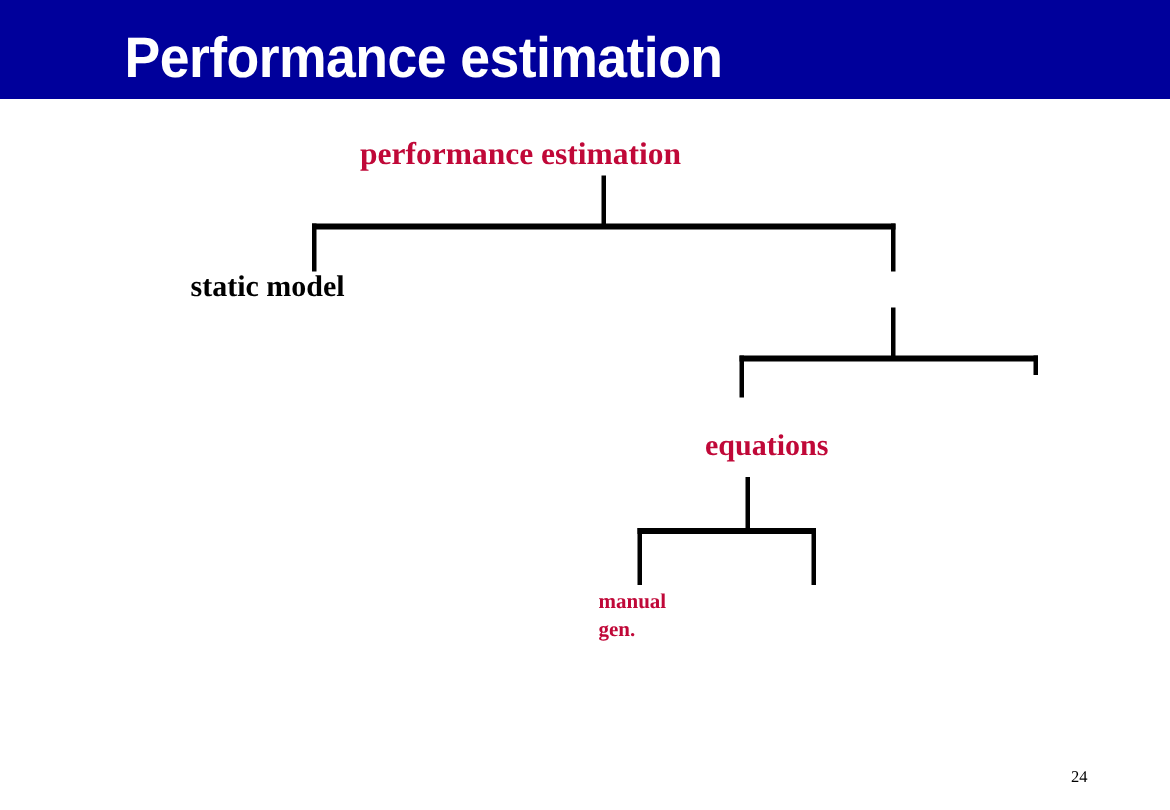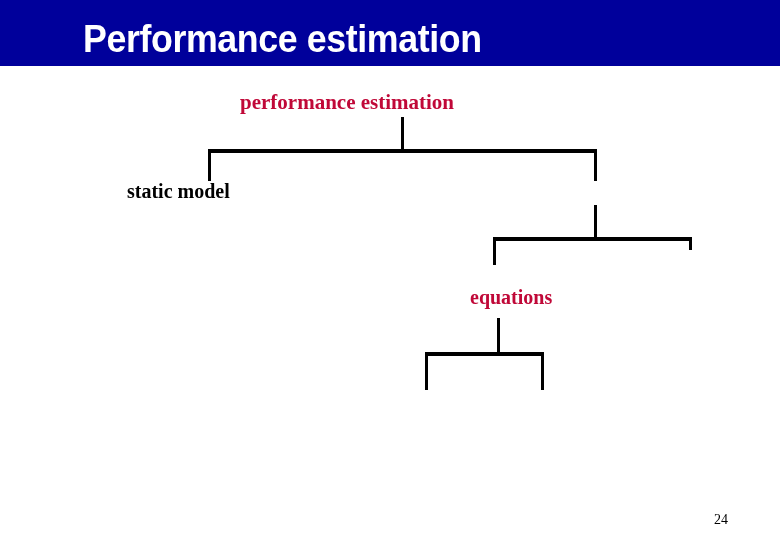--- a/index.html
+++ b/index.html
@@ -87,21 +87,21 @@
   .l3-bus    { left: 425px; top: 286px; width: 119px; }
   .l3-left   { left: 425px; top: 286px; height: 38px; }
   .l3-right  { left: 541px; top: 286px; height: 38px; }
 
   
   #page-number {
     position: absolute;
     left: 714px;
     top: 512px;
     font-family: "Liberation Serif", "DejaVu Serif", serif;
-    font-size: 14px;
+    font-size: 11px;
     color: #000000;
   }
 </style>
 </head>
 <body>
 
 <div id="title-bar">
   <div id="title-text">Performance estimation</div>
 </div>
 
@@ -122,16 +122,20 @@
   <div class="line v l2-left"></div>
   <div class="line v l2-right"></div>
 
   <div class="node red n-equations">equations</div>
 
   <div class="line v l3-stem"></div>
   <div class="line h l3-bus"></div>
   <div class="line v l3-left"></div>
   <div class="line v l3-right"></div>
 
+  <div class="node red n-manual">
+    <span class="ln">manual</span>
+    <span class="ln">gen.</span>
+  </div>
 
 </div>
 
 <div id="page-number">24</div>
 
 </body></html>

